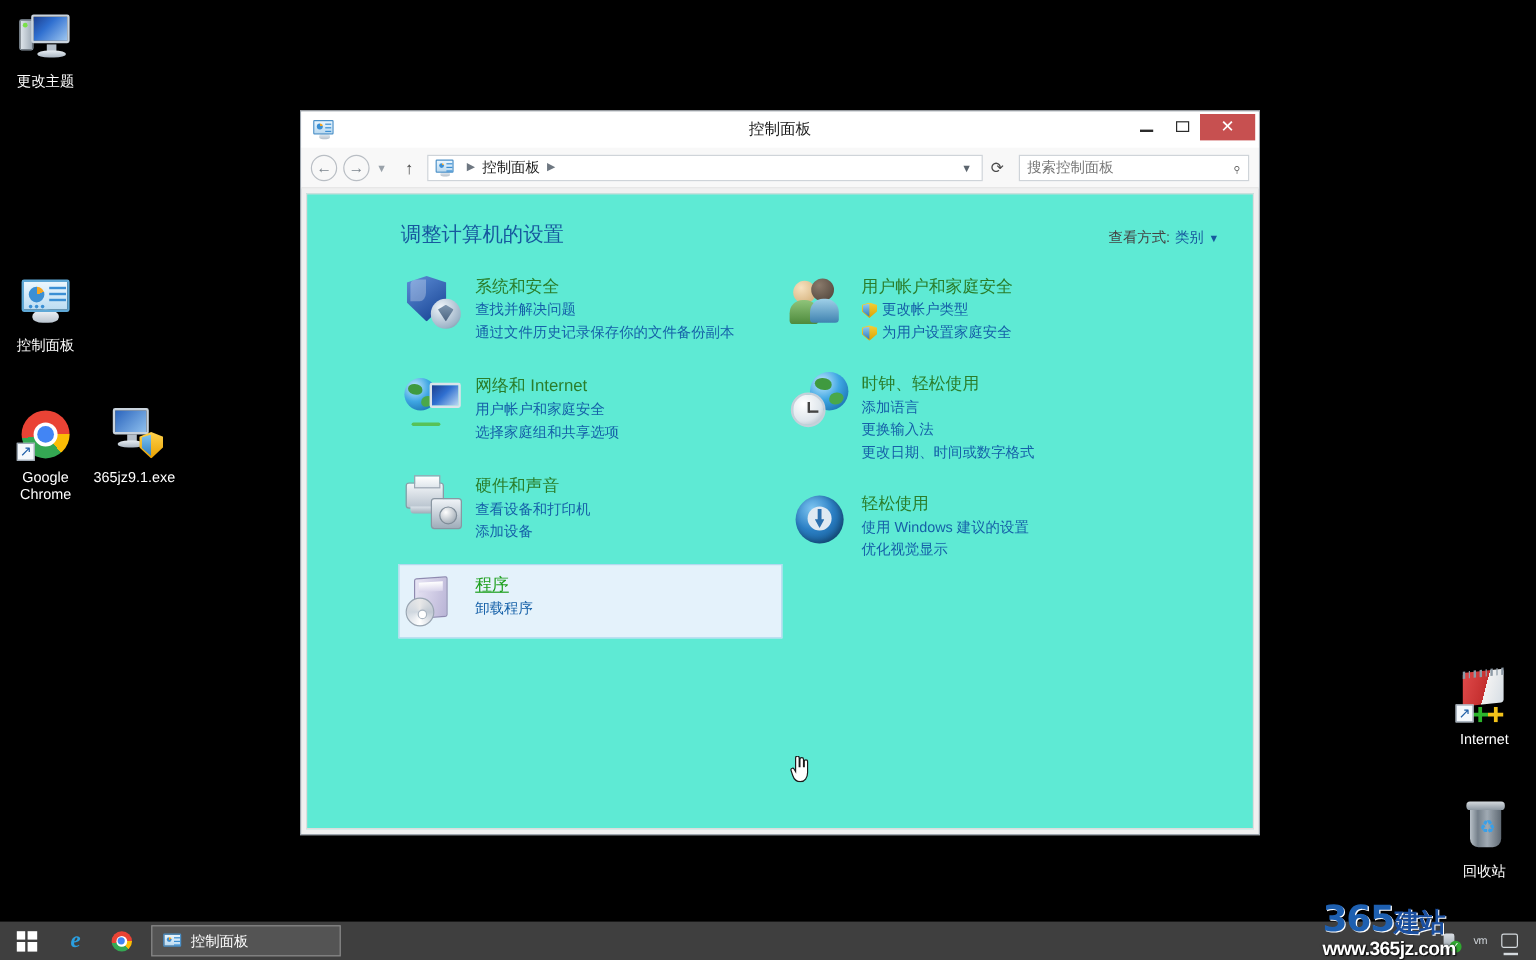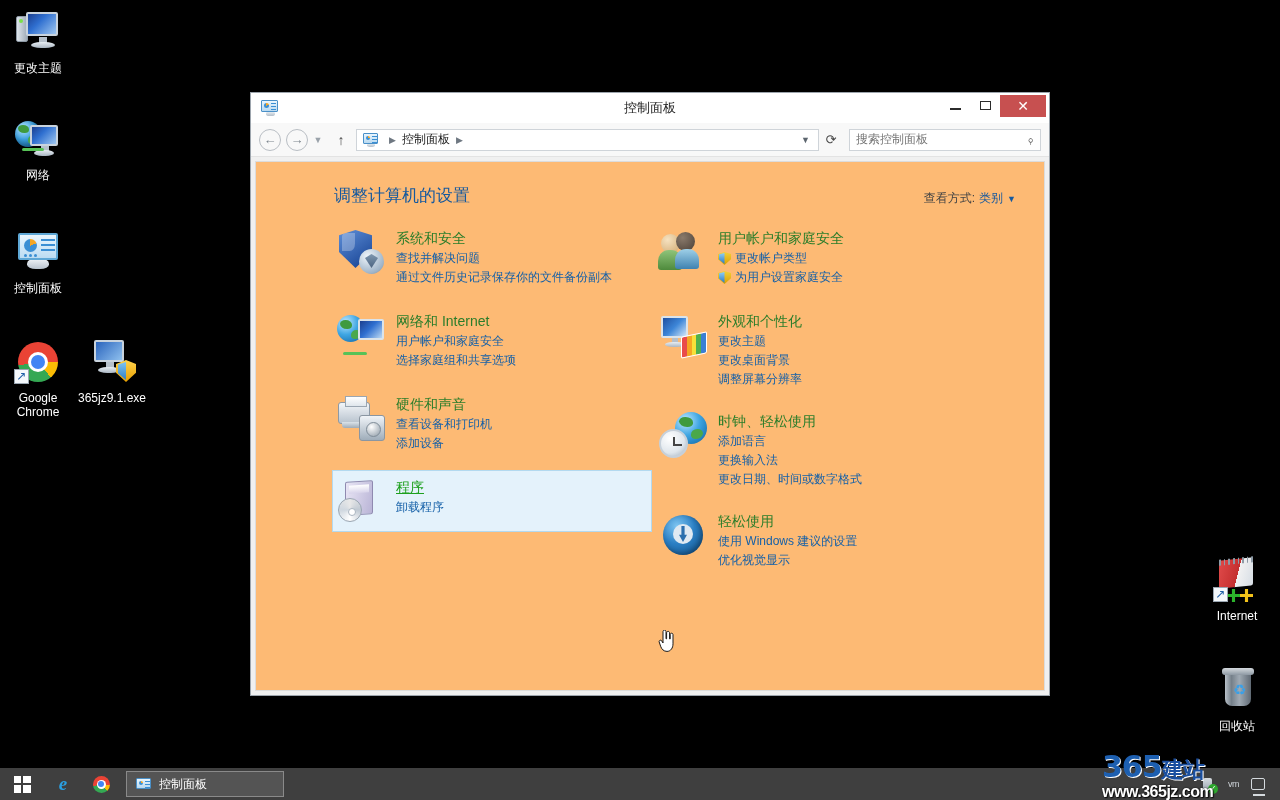--- a/index.html
+++ b/index.html
@@ -247,21 +247,21 @@
   }
   .searchbox{
     width:192px; height:22px; margin-left:6px; background:#fff;
     border:1px solid #cfd4d9; display:flex; align-items:center;
     padding:0 6px; font-size:12px; color:#767676;
   }
   .searchbox .sicon{ margin-left:auto; color:#4a4a4a; font-size:12px; transform:rotate(-45deg);}
 
   
   .content{
-    flex:1 1 auto; margin:4px; background:#fdba74;
+    flex:1 1 auto; margin:4px; background:#5eead4;
     border:1px solid #dcdcdc;
     position:relative; overflow:hidden;
   }
   .head-row{
     display:flex; align-items:flex-end; padding:22px 28px 0 78px;
   }
   .page-title{
     font-size:17px; color:#16599e; font-weight:400;
   }
   .viewby{
@@ -529,30 +529,20 @@
   <div class="desk-icon" style="left:0px; top:8px;">
     <div class="glyph">
       <div class="mon-tower"></div>
       <div class="mon-screen"></div>
       <div class="mon-neck"></div>
       <div class="mon-base"></div>
     </div>
     <span class="lbl">更改主题</span>
   </div>
 
-  <div class="desk-icon" style="left:0px; top:115px;">
-    <div class="glyph">
-      <div class="globe"></div>
-      <div class="mon-screen" style="left:16px;top:10px;width:28px;height:21px;"></div>
-      <div class="mon-neck" style="left:27px;top:31px;"></div>
-      <div class="mon-base" style="left:20px;top:35px;width:20px;"></div>
-      <div class="net-cable"></div>
-    </div>
-    <span class="lbl">网络</span>
-  </div>
 
   <div class="desk-icon" style="left:0px; top:228px;">
     <div class="glyph">
       <div class="cp-stand"></div>
       <div class="cp-body">
         <div class="cp-pie"></div>
         <div class="cp-lines">
             <i></i>
             <i></i>
             <i></i>
@@ -767,40 +757,20 @@
               <span class="shield-sm"></span>
               <span>更改帐户类型</span>
             </div>
             <div class="cat-link">
               <span class="shield-sm"></span>
               <span>为用户设置家庭安全</span>
             </div>
           </div>
         </div>
 
-        <div class="cat" style="margin-top:10px;">
-          <div class="cat-icon">
-            <div class="ic-appear-mon"></div>
-            <div class="ic-appear-neck"></div>
-            <div class="ic-appear-base"></div>
-            <div class="ic-palette"></div>
-          </div>
-          <div class="cat-body">
-            <div class="cat-title">外观和个性化</div>
-            <div class="cat-link">
-                <span>更改主题</span>
-              </div>
-            <div class="cat-link">
-                <span>更改桌面背景</span>
-              </div>
-            <div class="cat-link">
-                <span>调整屏幕分辨率</span>
-              </div>
-          </div>
-        </div>
 
         <div class="cat" style="margin-top:8px;">
           <div class="cat-icon">
             <div class="ic-clock-globe"></div>
             <div class="ic-clock"></div>
           </div>
           <div class="cat-body">
             <div class="cat-title">时钟、轻松使用</div>
             <div class="cat-link">
                 <span>添加语言</span>

